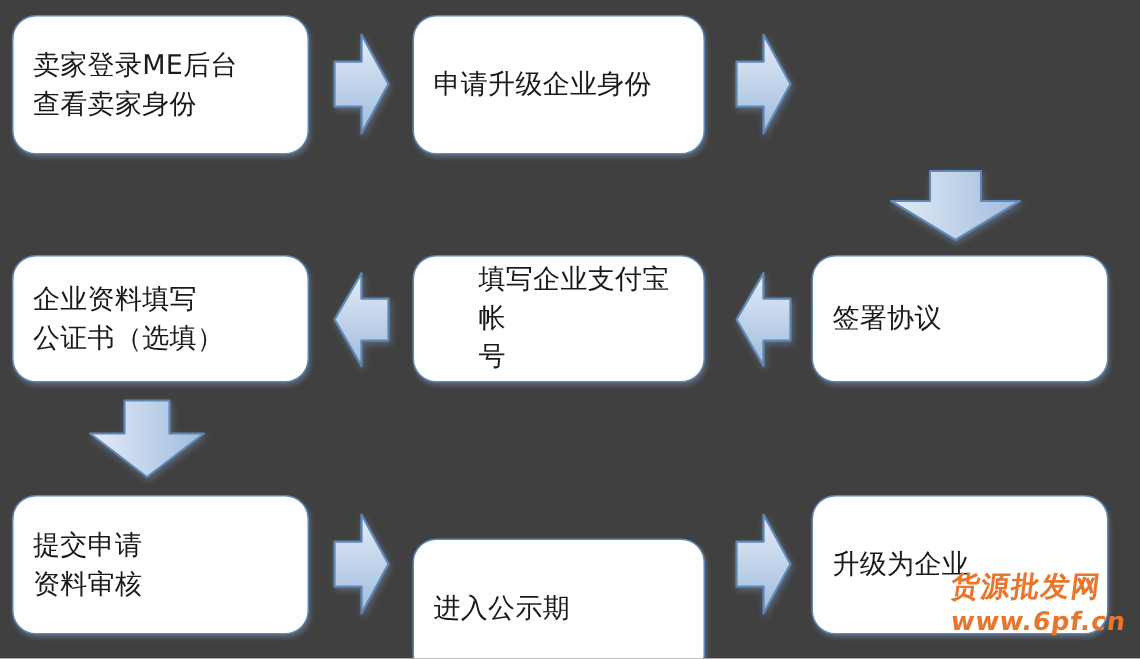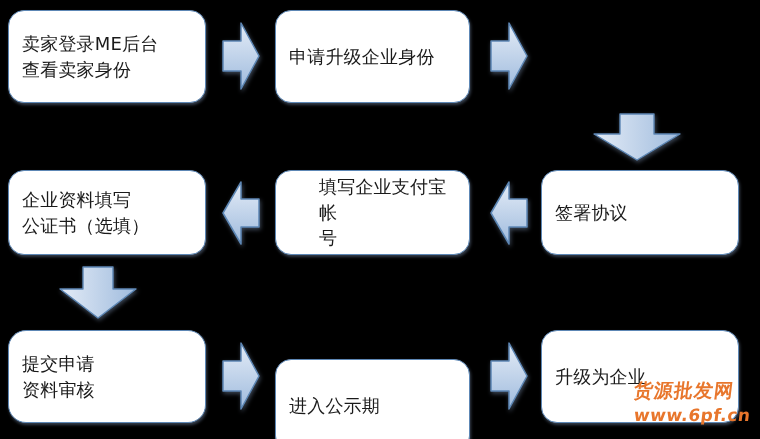--- a/index.html
+++ b/index.html
@@ -8,21 +8,21 @@
     padding: 0;
     background: #ffffff;
   }
   body {
     font-family: "Liberation Sans", "DejaVu Sans", sans-serif;
   }
   #canvas {
     position: relative;
     width: 760px;
     height: 439px;
-    background: #000000;
+    background: #404040;
     overflow: hidden;
   }
 
   
   .node {
     position: absolute;
     box-sizing: border-box;
     background: #ffffff;
     border: 1.6px solid #5d87b5;
     border-radius: 16px;
@@ -45,21 +45,21 @@
 
   
   #node-r1c1 { left: 8px;   top: 10px;  width: 198px; height: 93px; }
   #node-r1c2 { left: 275px; top: 10px;  width: 195px; height: 93px; }
   #node-r1c3 { left: 541px; top: 10px;  width: 198px; height: 93px; }
 
   #node-r2c1 { left: 8px;   top: 170px; width: 198px; height: 85px; align-items: center; }
   #node-r2c2 { left: 275px; top: 170px; width: 195px; height: 85px; padding-left: 30px; }
   #node-r2c3 { left: 541px; top: 170px; width: 198px; height: 85px; }
 
-  #node-r3c1 { left: 8px;   top: 330px; width: 198px; height: 93px; border-radius: 18px; }
+  #node-r3c1 { left: 8px;   top: 330px; width: 198px; height: 93px; }
   #node-r3c2 { left: 275px; top: 330px; width: 195px; height: 93px; margin-top: 29px; }
   #node-r3c3 { left: 541px; top: 330px; width: 198px; height: 93px; align-items: center; }
 
   
   .arrow {
     position: absolute;
     filter: drop-shadow(1px 2px 2px rgba(120,140,170,0.5));
   }
   .arrow svg { display: block; }
 

